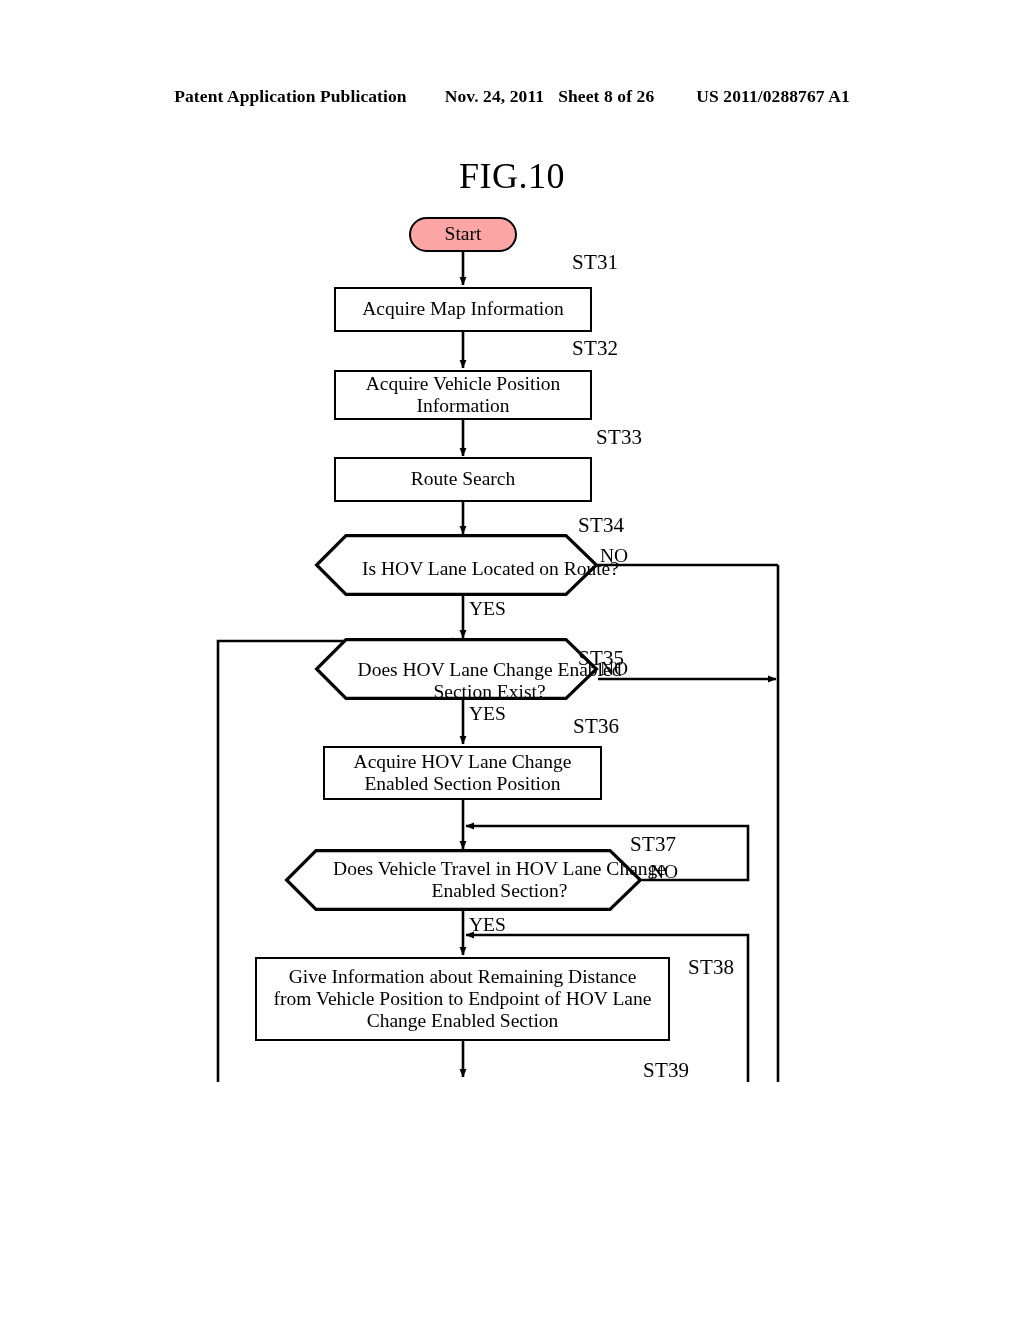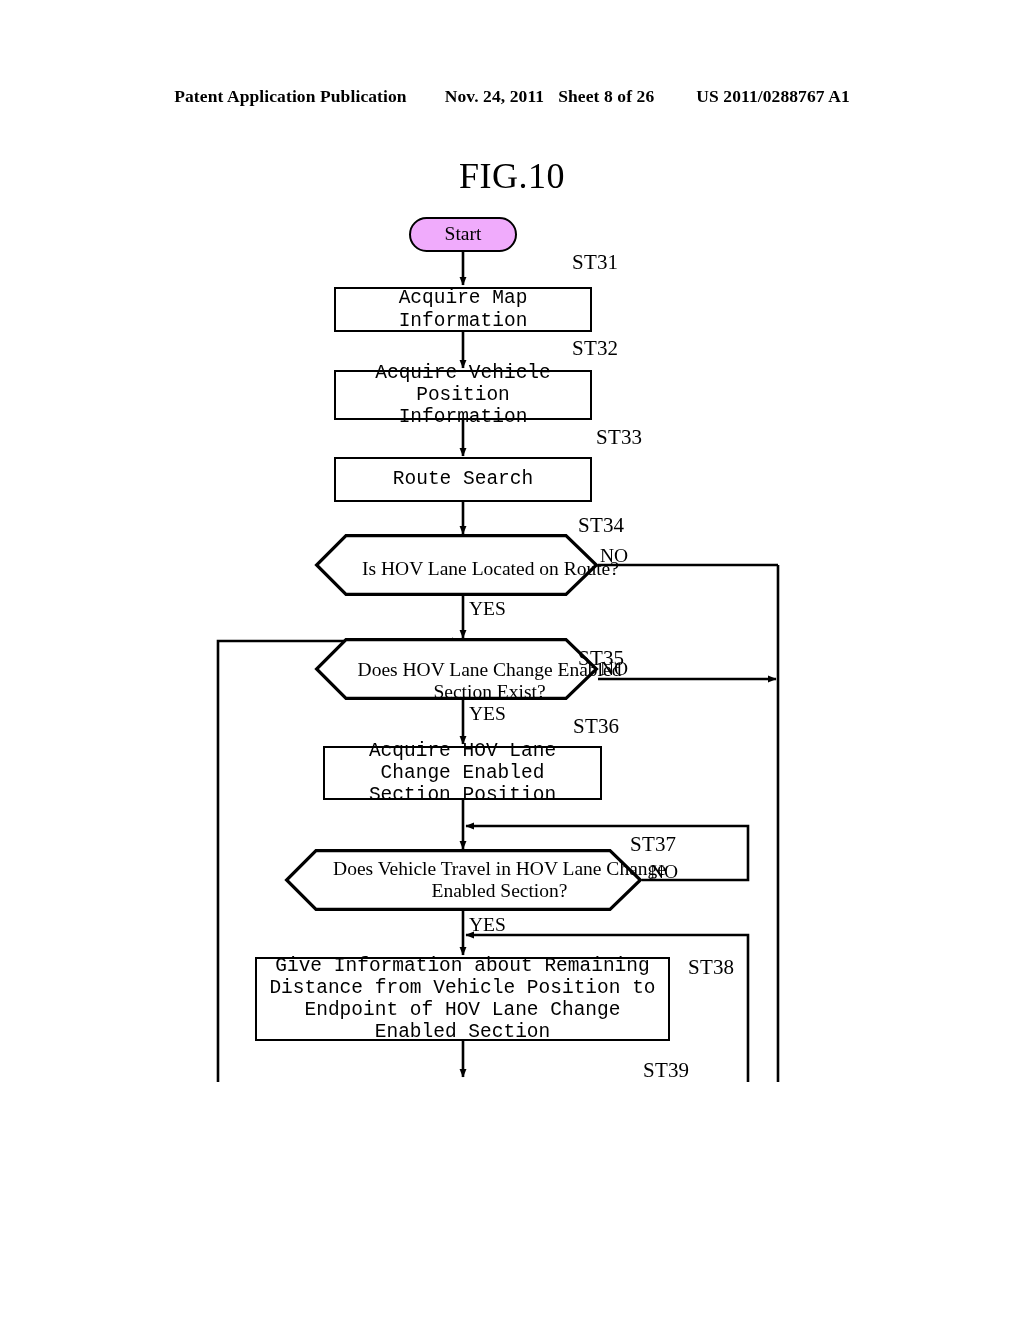--- a/index.html
+++ b/index.html
@@ -63,25 +63,24 @@
     display: flex;
     align-items: center;
     justify-content: center;
     text-align: center;
     line-height: 1.14;
     font-size: 19.5px;
   }
   .proc {
     border: 2.5px solid #000;
     background: #fff;
-    font-family: Liberation Mono, monospace;
   }
   .term {
     border: 2.8px solid #000;
-    background: #f0abfc;
+    background: #fca5a5;
     border-radius: 999px;
     font-size: 19.5px;
   }
   .hexwrap {
     position: absolute;
     background: transparent;
   }
   .hexwrap svg {
     position: absolute;
     left: 0; top: 0;

